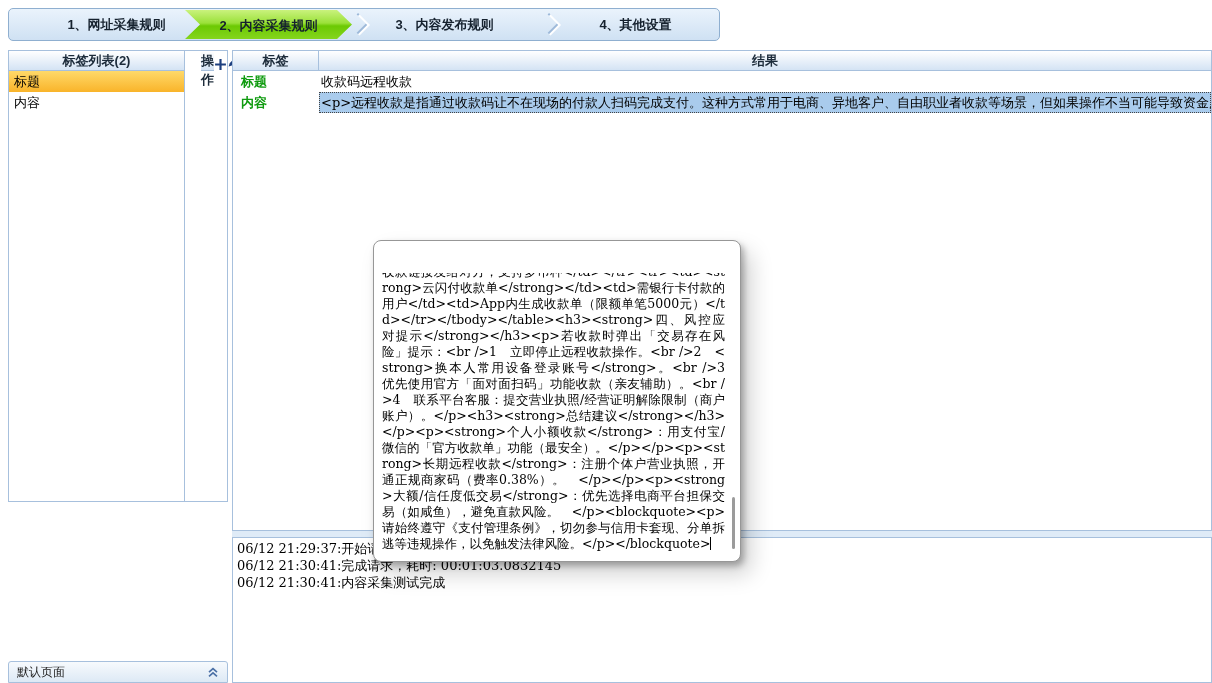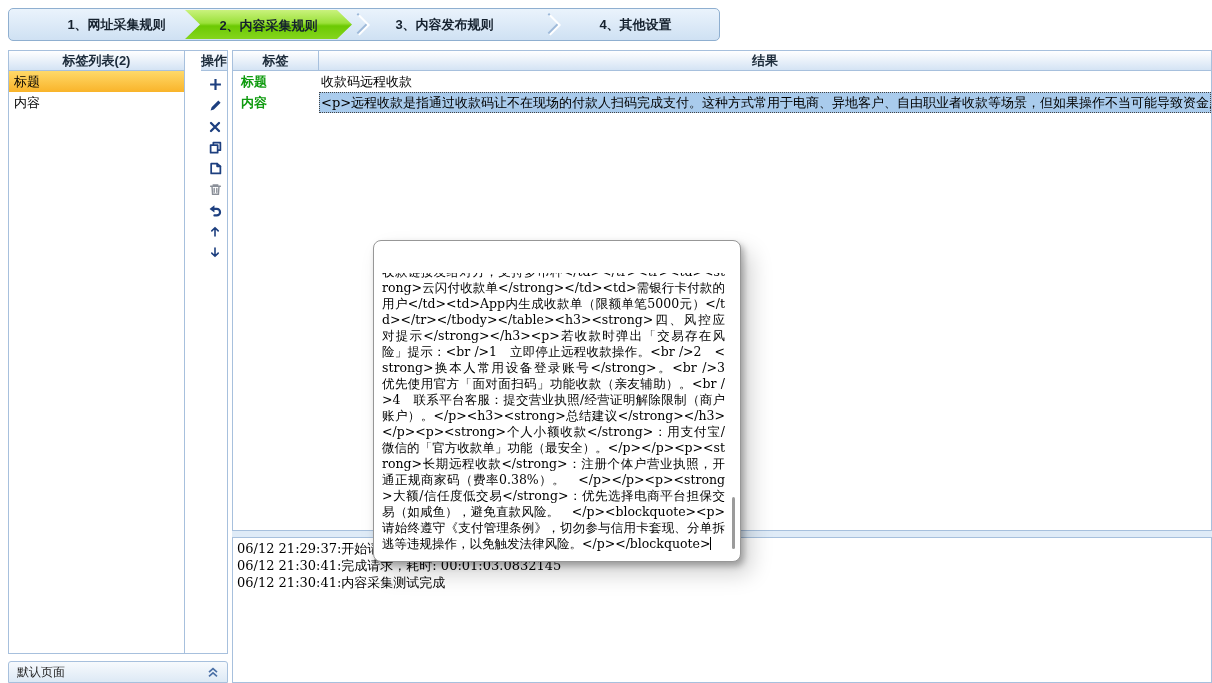--- a/index.html
+++ b/index.html
@@ -16,24 +16,24 @@
          margin:1px -15px; z-index:2; }
   .sep { position:absolute; left:-9px; top:50%; width:15px; height:15px;
          transform:translateY(-50%) rotate(45deg);
          border-top:2px solid #fdfeff; border-right:2px solid #fdfeff;
          filter:drop-shadow(-2px 0 0 #9db9d9); z-index:3; pointer-events:none; }
   
   .hdr { height:20px; line-height:19px; background:linear-gradient(#ffffff,#d4e3f4);
          border-bottom:1px solid #a7c0dd; font-size:13px; font-weight:bold;
          text-align:center; color:#1c2b3a; }
   
-  .sidebar { position:absolute; left:8px; top:50px; width:220px; height:604px;
+  .sidebar { position:absolute; left:8px; top:50px; width:220px; height:452px;
              border:1px solid #a7c0dd; background:#fff; display:flex;gap:16px; }
   .list-col { flex:1; border-right:1px solid #a7c0dd; display:flex; flex-direction:column; }
-  .ops-col  { width:26px; display:flex; flex-direction:column; align-items:flex-end; }
+  .ops-col  { width:26px; display:flex; flex-direction:row; align-items:flex-start; }
   .ops-col .hdr { width:100%; }
   .tag-item { height:21px; line-height:21px; padding-left:5px; font-size:13px;
               font-family:"DejaVu Serif",serif; color:#000; cursor:pointer; }
   .tag-item.selected { background:linear-gradient(#ffd969,#f9b42a); }
   .opbtn { width:24px; height:21px; border:0; background:none; display:flex;
            align-items:center; justify-content:center; cursor:pointer; padding:0; }
   .opbtn svg { display:block; }
   
   .sidebar-footer { position:absolute; left:8px; top:661px; width:220px; height:22px;
              border:1px solid #a7c0dd; border-radius:3px 3px 0 0;

